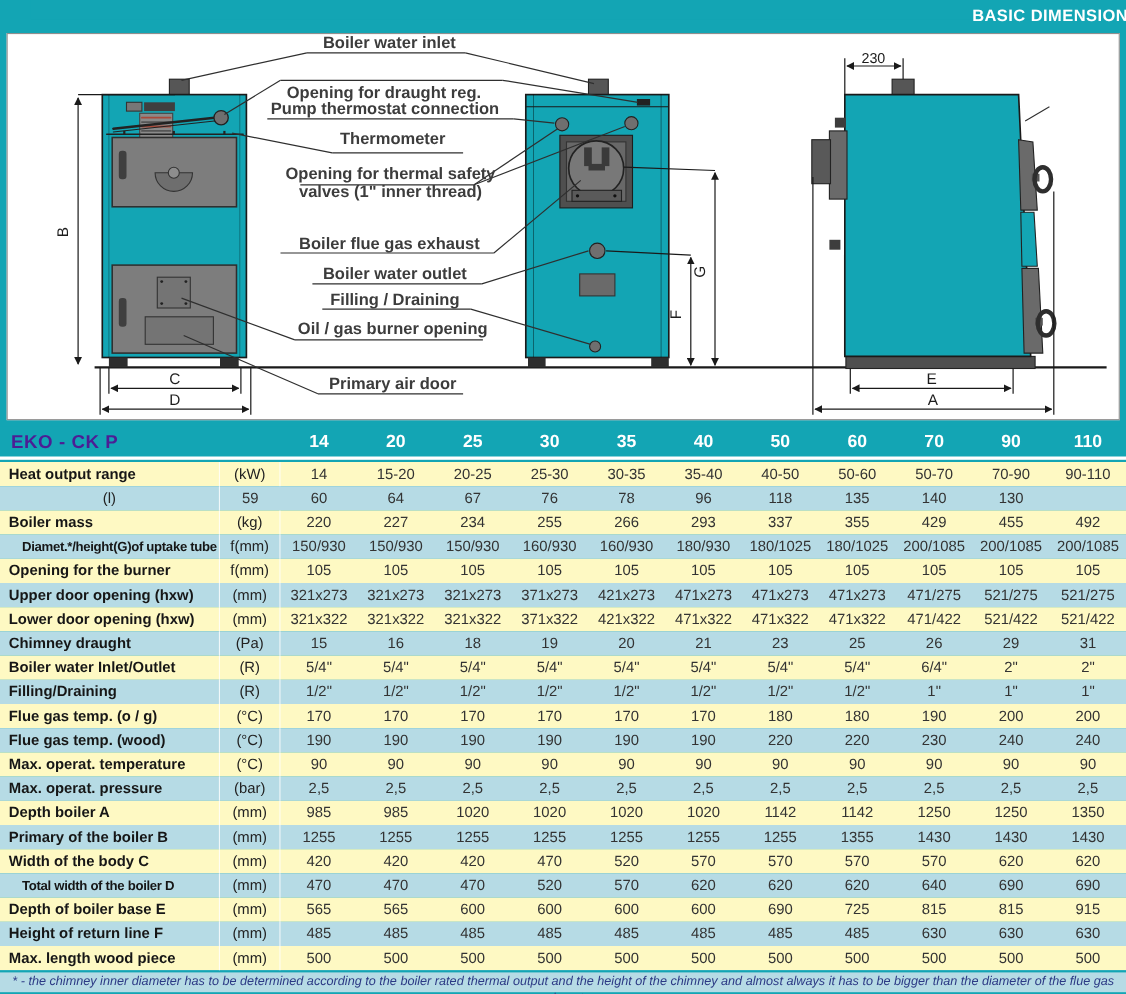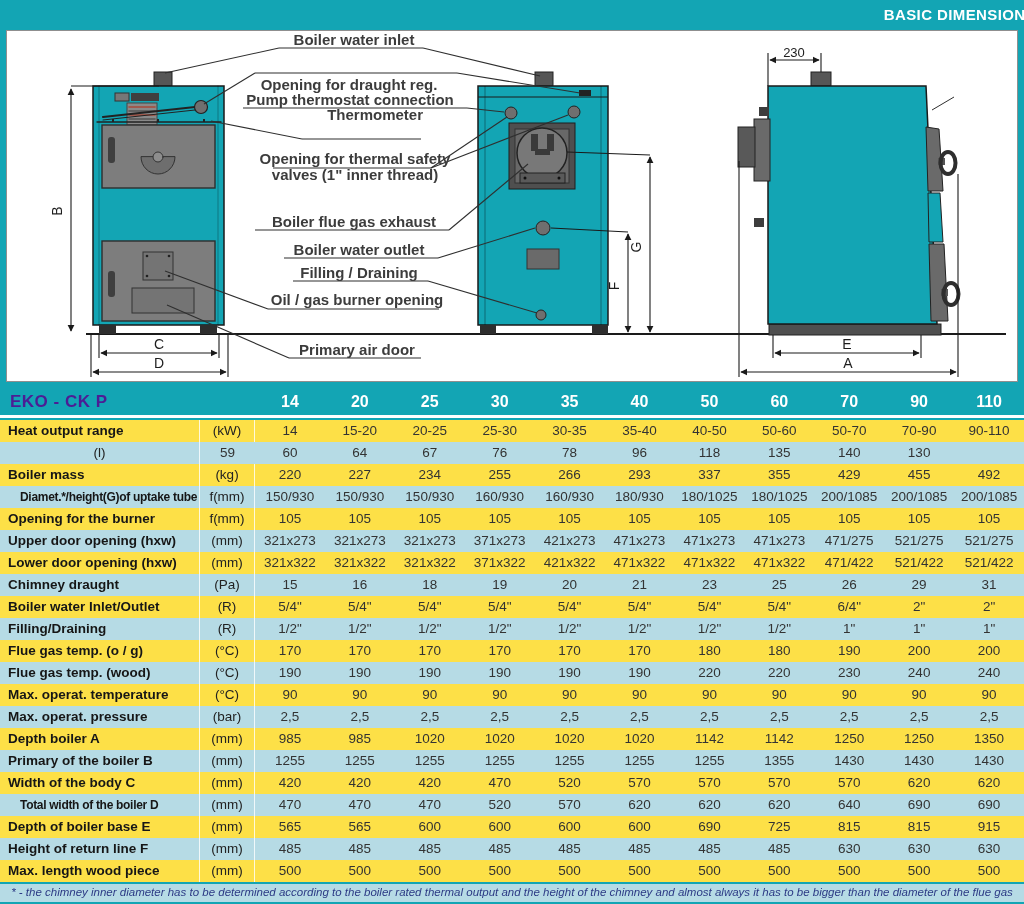--- a/index.html
+++ b/index.html
@@ -16,36 +16,36 @@
     font-weight:bold;font-size:15px;letter-spacing:.4px;}
   
   .panel{position:absolute;left:6px;top:30px;width:1010px;height:350px;background:#fff;
     border:1px solid #8f8f8f;}
   .panel svg{position:absolute;left:0;top:0;}
   .ann{position:absolute;font-weight:bold;font-size:15px;line-height:16px;
     color:#3c3c3c;text-align:center;}
   .ann-inlet{left:252px;top:1px;width:190px;}
   .ann-draught{left:236px;top:26px;width:212px;margin-top:20px;}
   .ann-pump{left:226px;top:61px;width:234px;}
-  .ann-thermo{left:284px;top:76px;width:132px;text-align:right;}
+  .ann-thermo{left:284px;top:88px;width:132px;}
   .ann-safety{left:242px;top:120px;width:212px;}
   .ann-flue{left:238px;top:183px;width:218px;}
   .ann-outlet{left:264px;top:211px;width:176px;}
   .ann-fill{left:274px;top:234px;width:156px;}
   .ann-oil{left:258px;top:261px;width:184px;}
   .ann-primary{left:274px;top:311px;width:152px;}
   
   .datatable{position:absolute;left:0;top:388px;width:1024px;}
   .thead{display:grid;grid-template-columns:255px repeat(11,1fr);height:27px;
     line-height:27px;background:var(--teal);}
   .thead .ttitle{color:#4c1d95;font-weight:bold;font-size:17px;padding-left:10px;letter-spacing:.5px;}
   .thead .th{color:#fff;font-weight:bold;font-size:16px;text-align:center;}
   .divider{height:3px;background:#fff;border-bottom:2px solid var(--teal);}
   .trow{display:grid;grid-template-columns:200px 55px repeat(11,1fr);height:22px;
-    line-height:22px;font-size:13.5px;background:#fde047;}
+    line-height:22px;font-size:13.5px;background:#fef9c3;}
   .trow.alt{background:var(--rowalt);}
   .lbl{font-weight:bold;color:#161616;padding-left:8px;white-space:nowrap;overflow:hidden;
     border-right:1px solid rgba(255,255,255,.8);}
   .lbl.cond{font-size:12px;letter-spacing:-0.3px;padding-left:20px;}
   .unit{text-align:center;color:#222;border-right:1px solid rgba(255,255,255,.8);white-space:nowrap;}
   .val{text-align:center;color:#333;white-space:nowrap;}
   .footnote{height:18px;line-height:16px;background:var(--rowalt);
     border-top:2px solid var(--teal);text-align:center;font-style:italic;
     font-size:11.5px;color:var(--fnote);}
 </style>

